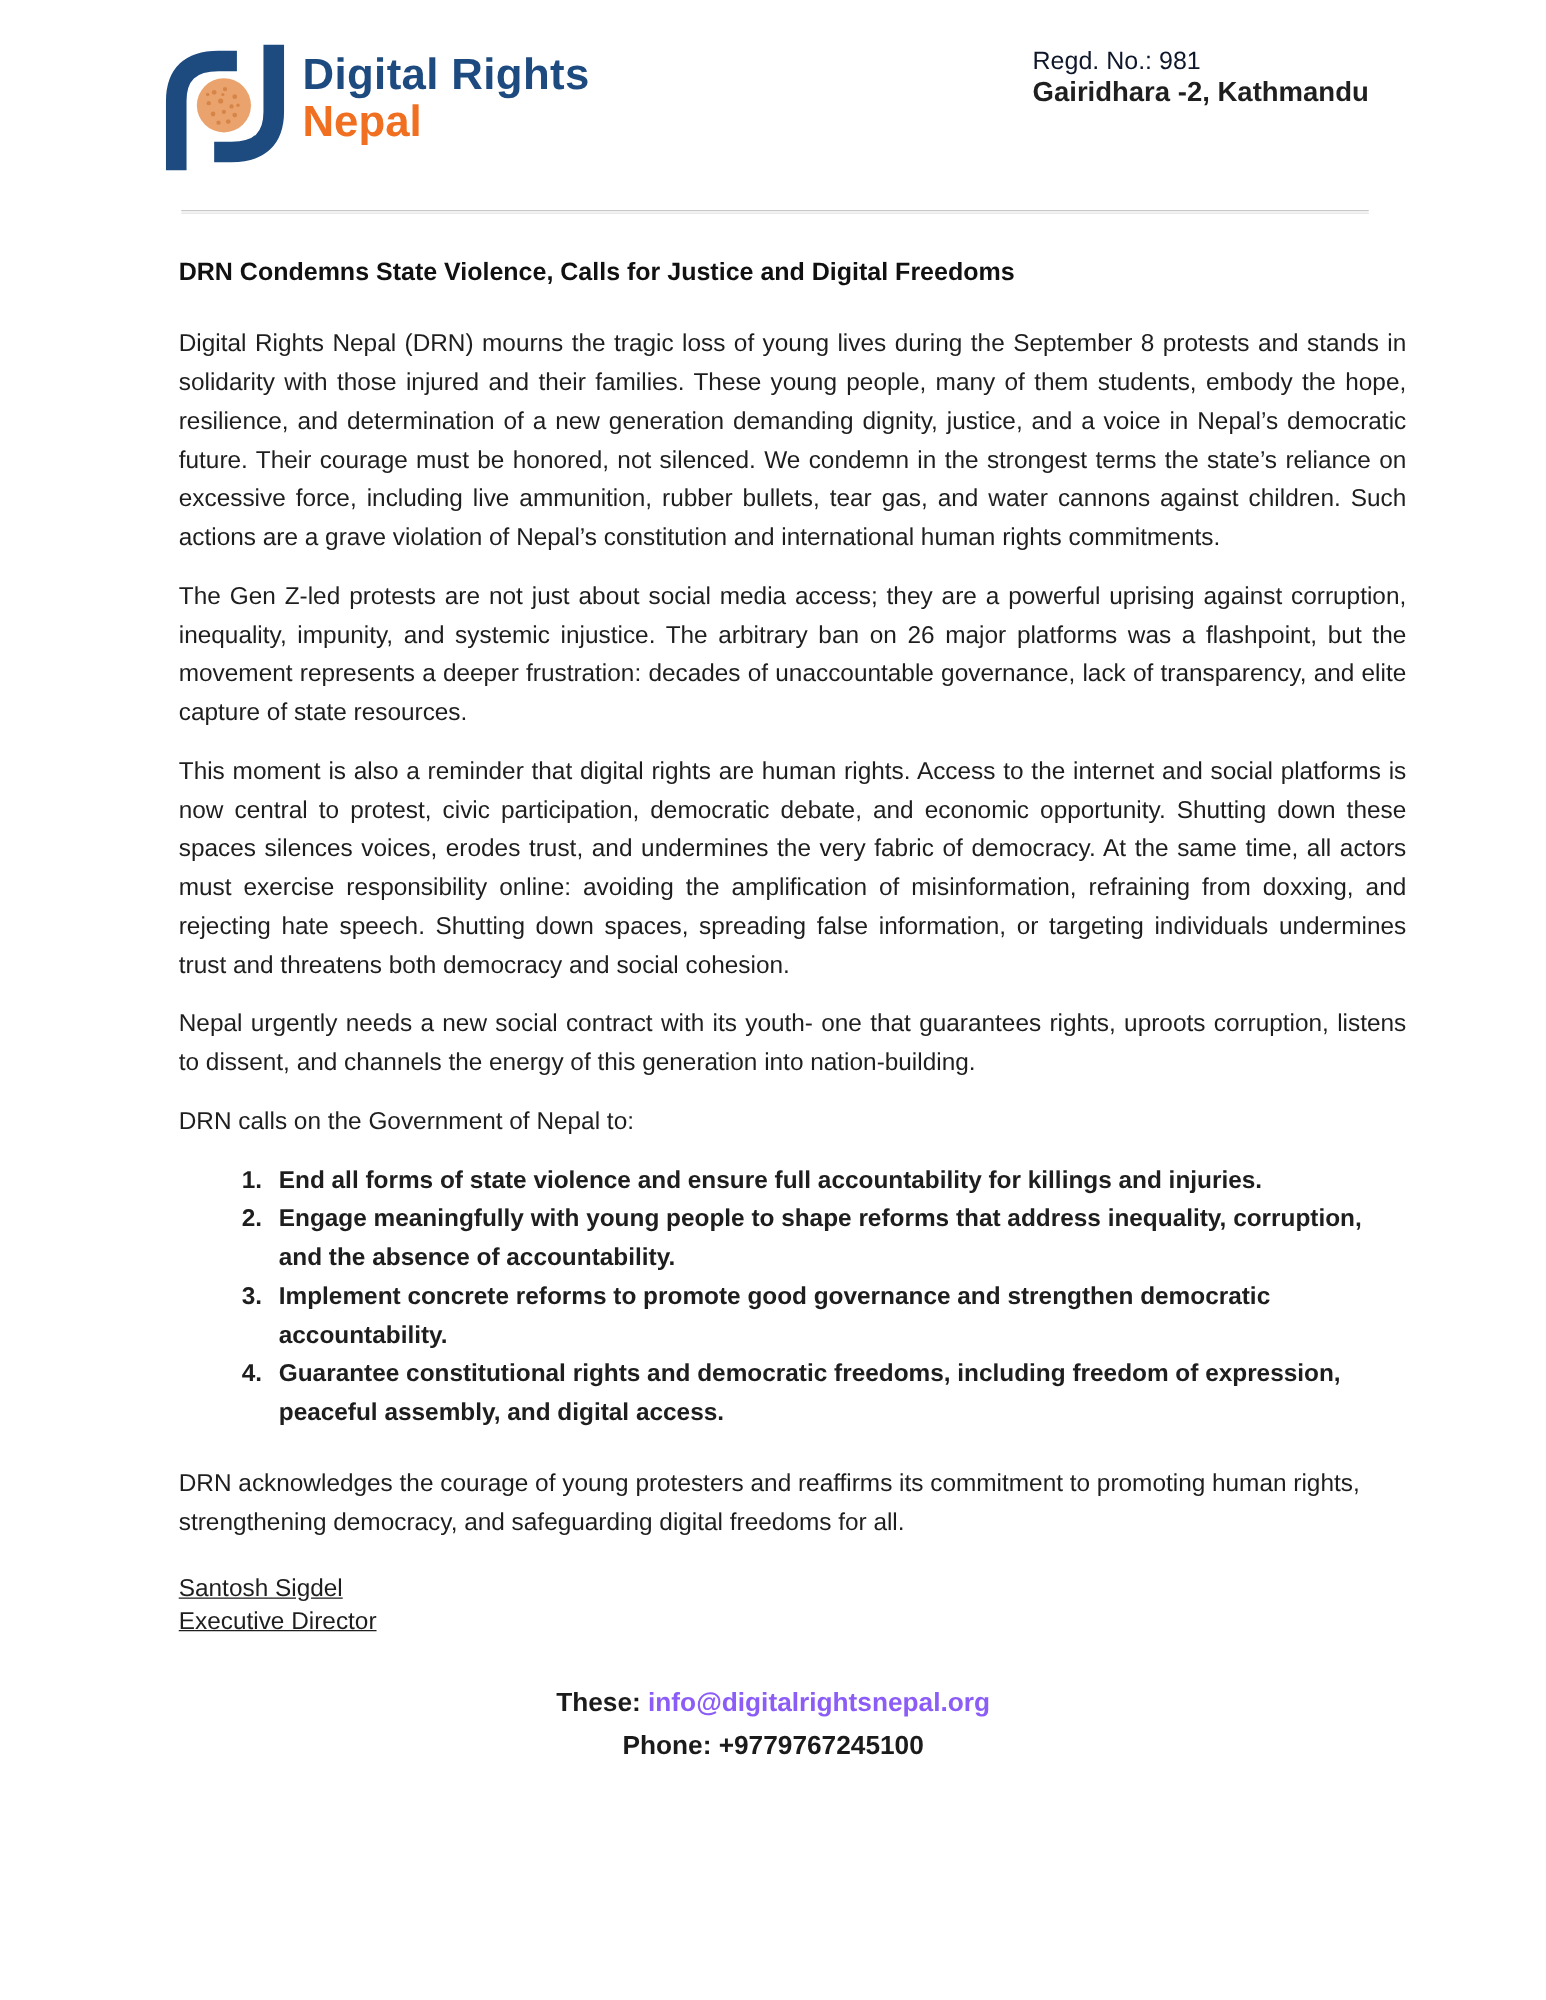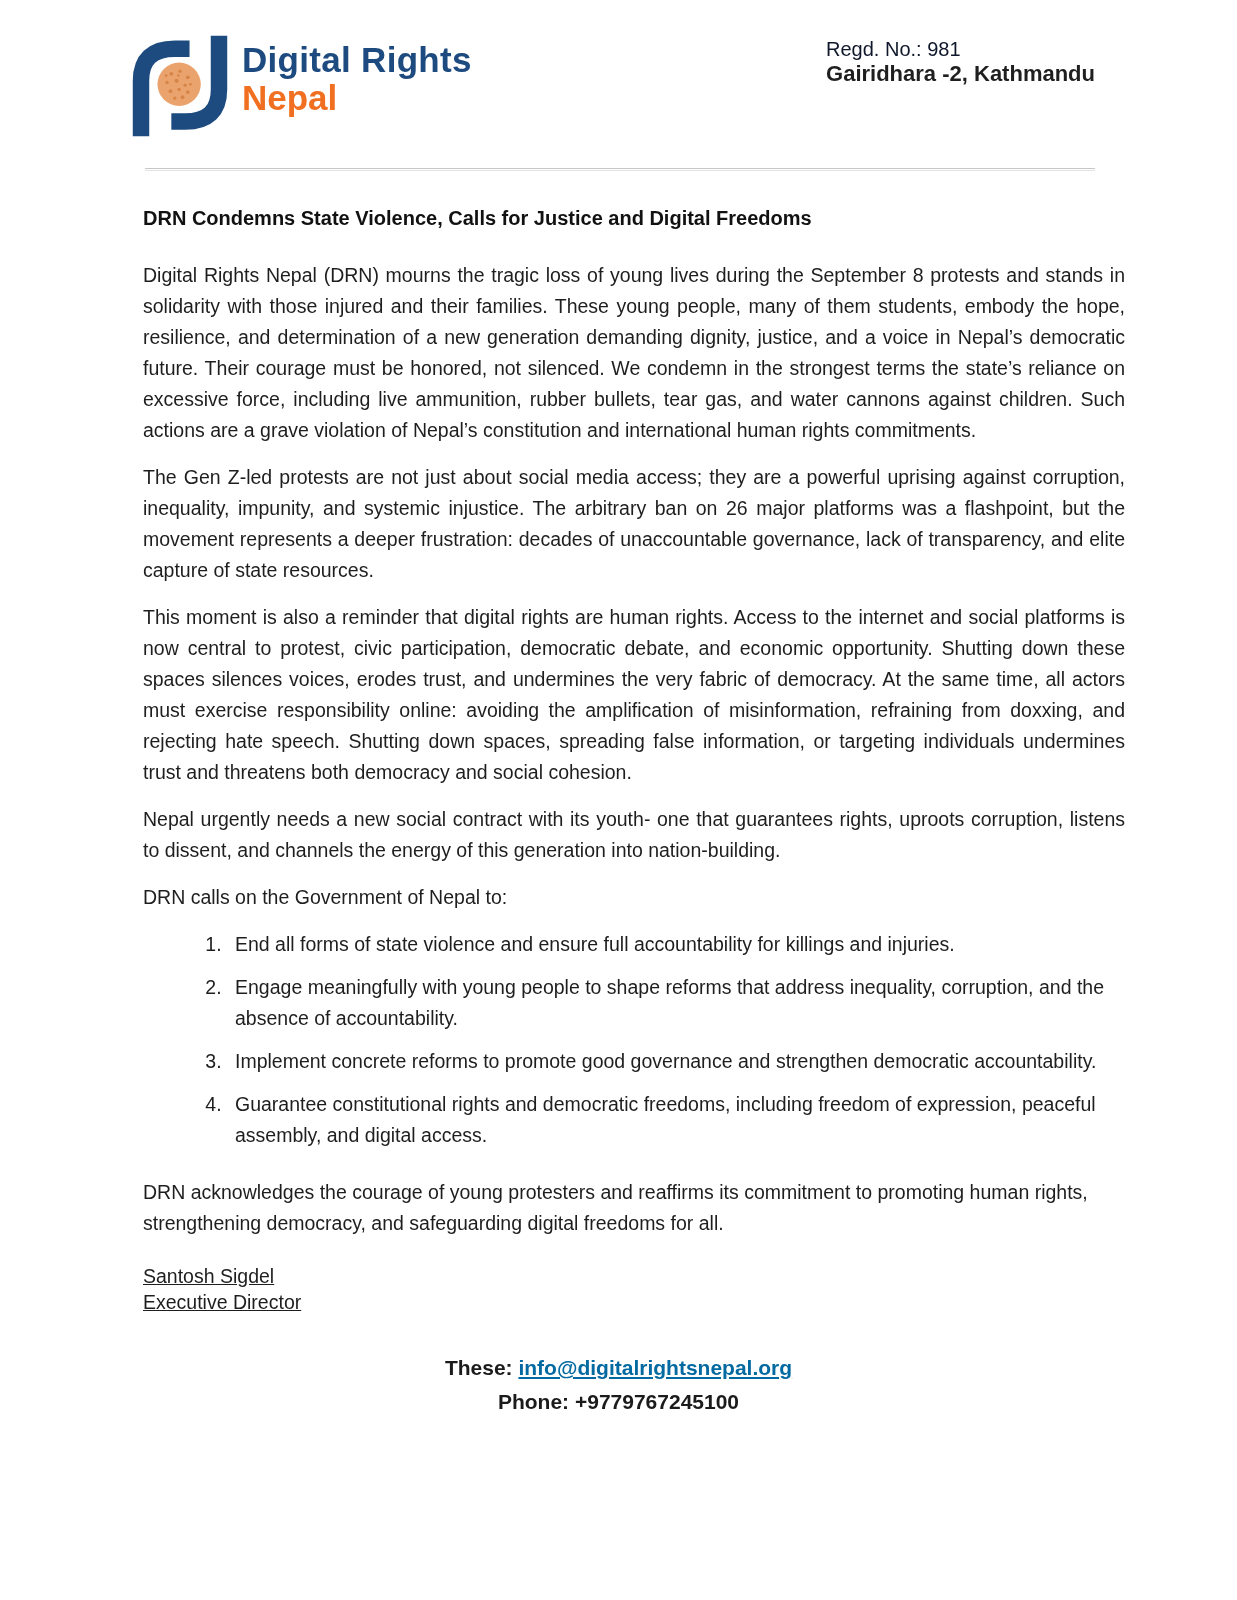--- a/index.html
+++ b/index.html
@@ -57,39 +57,39 @@
     text-align:justify;
   }
   .calls-intro { margin:0 0 0 0; }
 
   ol.demands {
     margin:16px 0 0 0;
     padding-left:72px;
   }
   ol.demands li {
     padding-left:8px;
-    margin:12px;
+    margin:0;
+    font-weight:bold;
   }
 
   .closing { margin-top:26px; text-align:left; }
 
   .signature { margin-top:24px; line-height:26px;text-decoration:underline; }
 
   
   .footer {
     margin-top:36px;
     text-align:center;
     font-weight:bold;
     font-size:21px;
     line-height:34px;
     color:#1b1b1b;
   }
   .email-link {
-    color:#0369a1;
-    text-decoration:underline;
+    color:#8b5cf6;
     cursor:pointer;
   }
 </style>
 </head>
 <body>
 
 <div class="page">
 
   <div class="header">
     <div class="logo">

